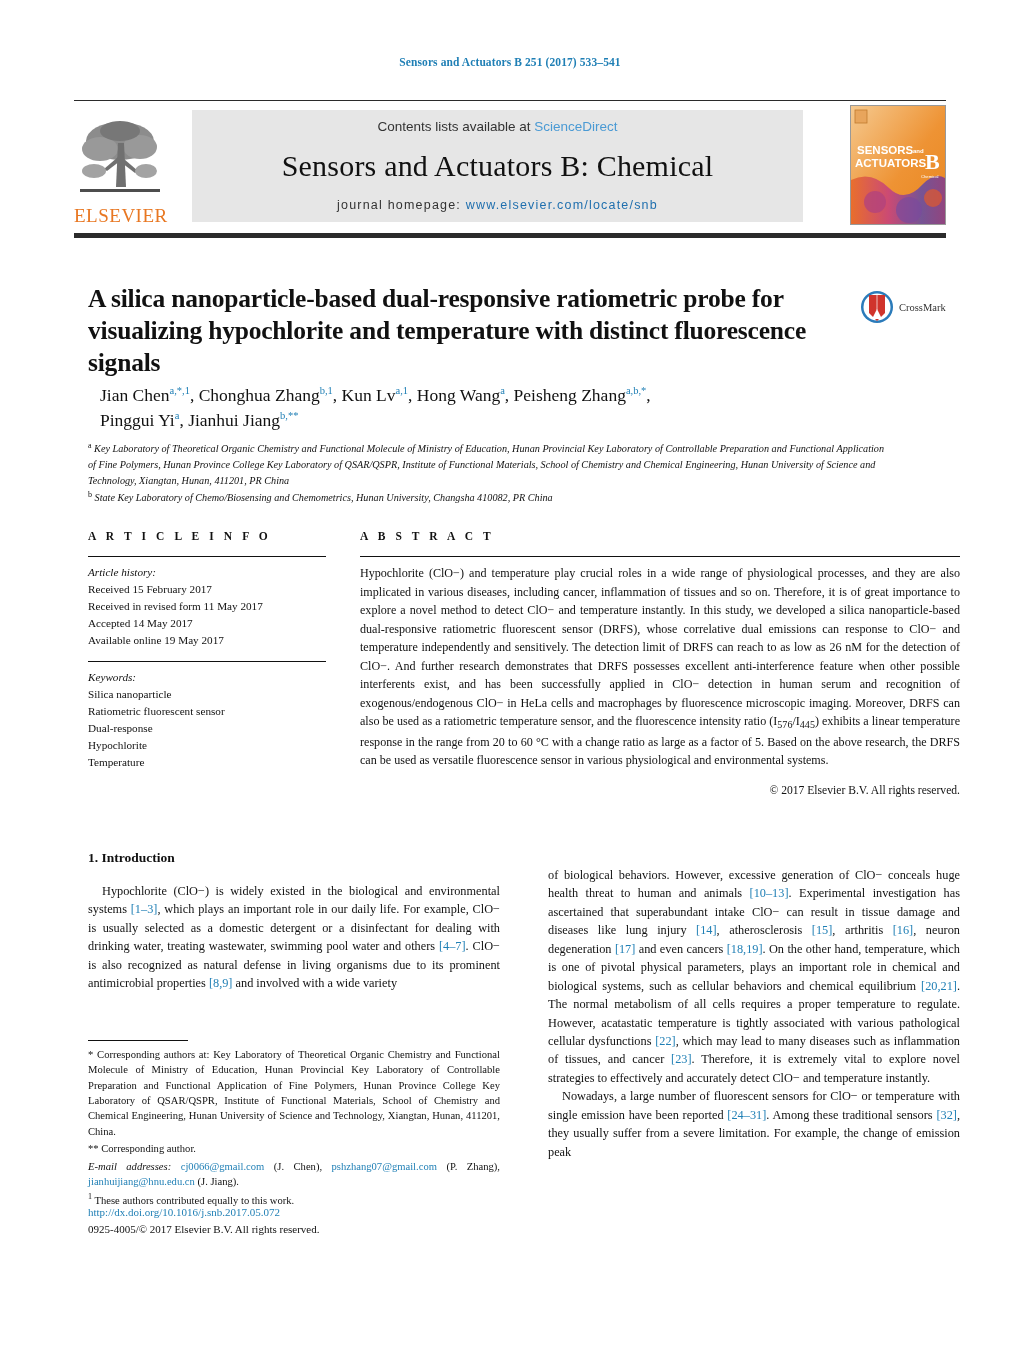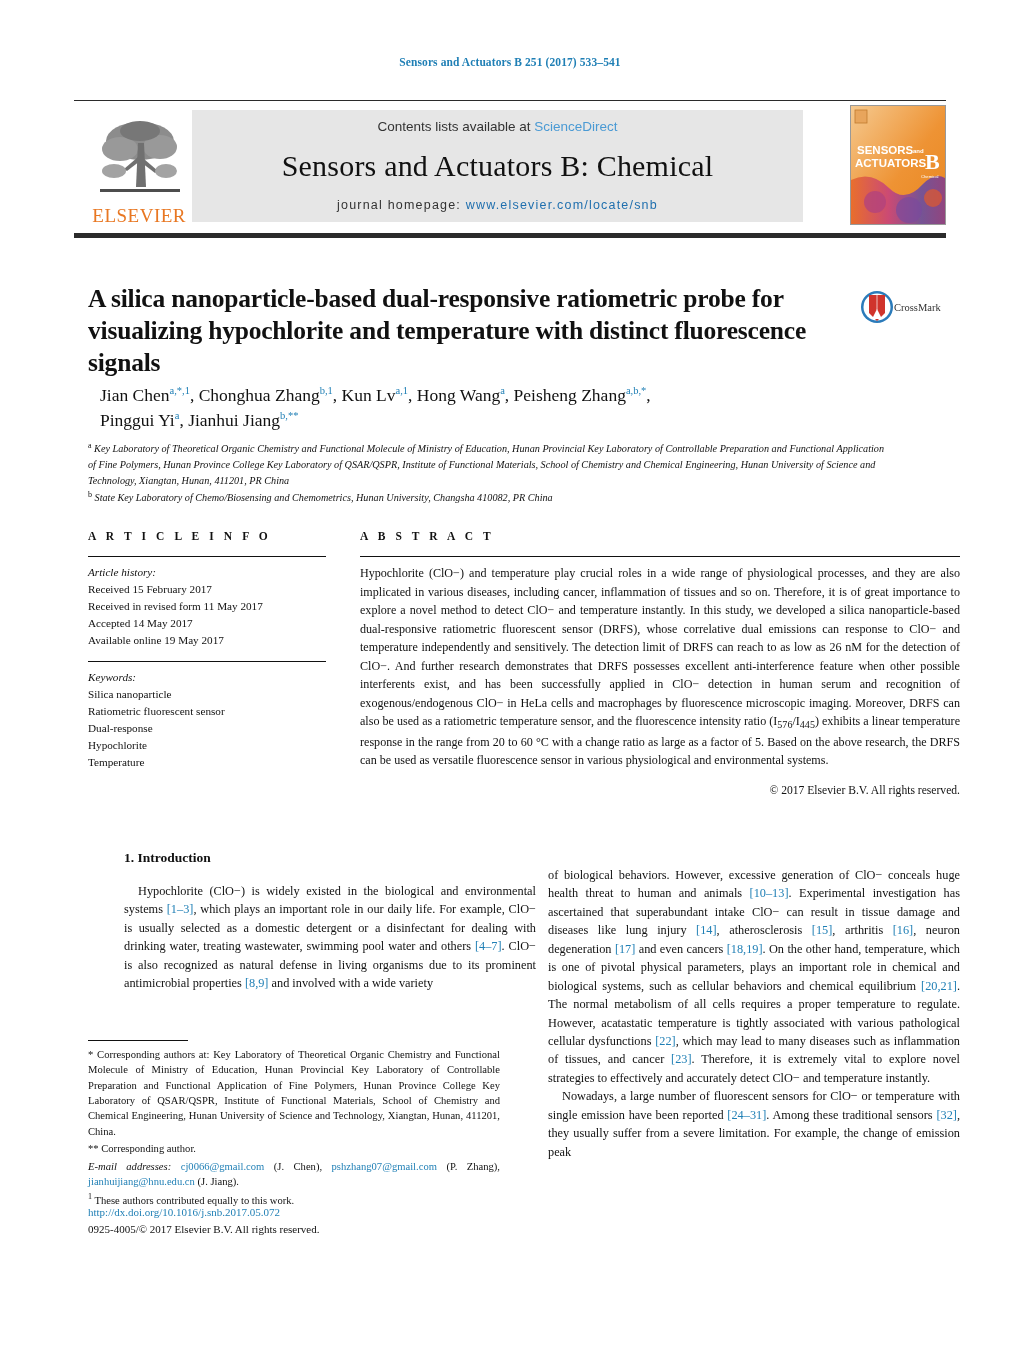--- a/index.html
+++ b/index.html
@@ -52,21 +52,21 @@
     width: 872px;
     height: 123px;
   }
   .elsevier-logo {
     position: absolute;
     left: 0; top: 0;
     width: 112px;
     height: 123px;
     display: flex;
     flex-direction: column;
-    align-items: flex-end;
+    align-items: flex-start;
     justify-content: flex-end;
     padding-bottom: 2px;
     box-sizing: border-box;
   }
   .tree-svg { display:block; }
   .elsevier-word {
     font-family: "Liberation Serif", serif;
     font-size: 19px;
     letter-spacing: .5px;
     color: #e87722;
@@ -148,20 +148,21 @@
     margin: 0;
   }
   .crossmark {
     position: absolute;
     right: 60px;
     top: 287px;
     width: 100px;
     height: 40px;
     display: flex;
     align-items: center;
+    gap: 5px;
   }
   .crossmark-label {
     font-family: "Liberation Serif", serif;
     font-size: 10.5px;
     color: #333;
   }
 
   
   .authors {
     position: absolute;
@@ -251,21 +252,21 @@
     left: 88px;
     top: 850px;
     width: 872px;
     height: 400px;
   }
   .body-col {
     position: absolute;
     top: 0;
     width: 412px;
   }
-  .body-col.left { left: 0; margin-left: 36px; }
+  .body-col.left { left: 0; }
   .body-col.right { left: 460px; }
 
   .sec-head {
     font-family: "Liberation Serif", serif;
     font-weight: bold;
     font-size: 13.5px;
     color: #111;
     margin: 0 0 16px 0;
   }
   .body-p {

